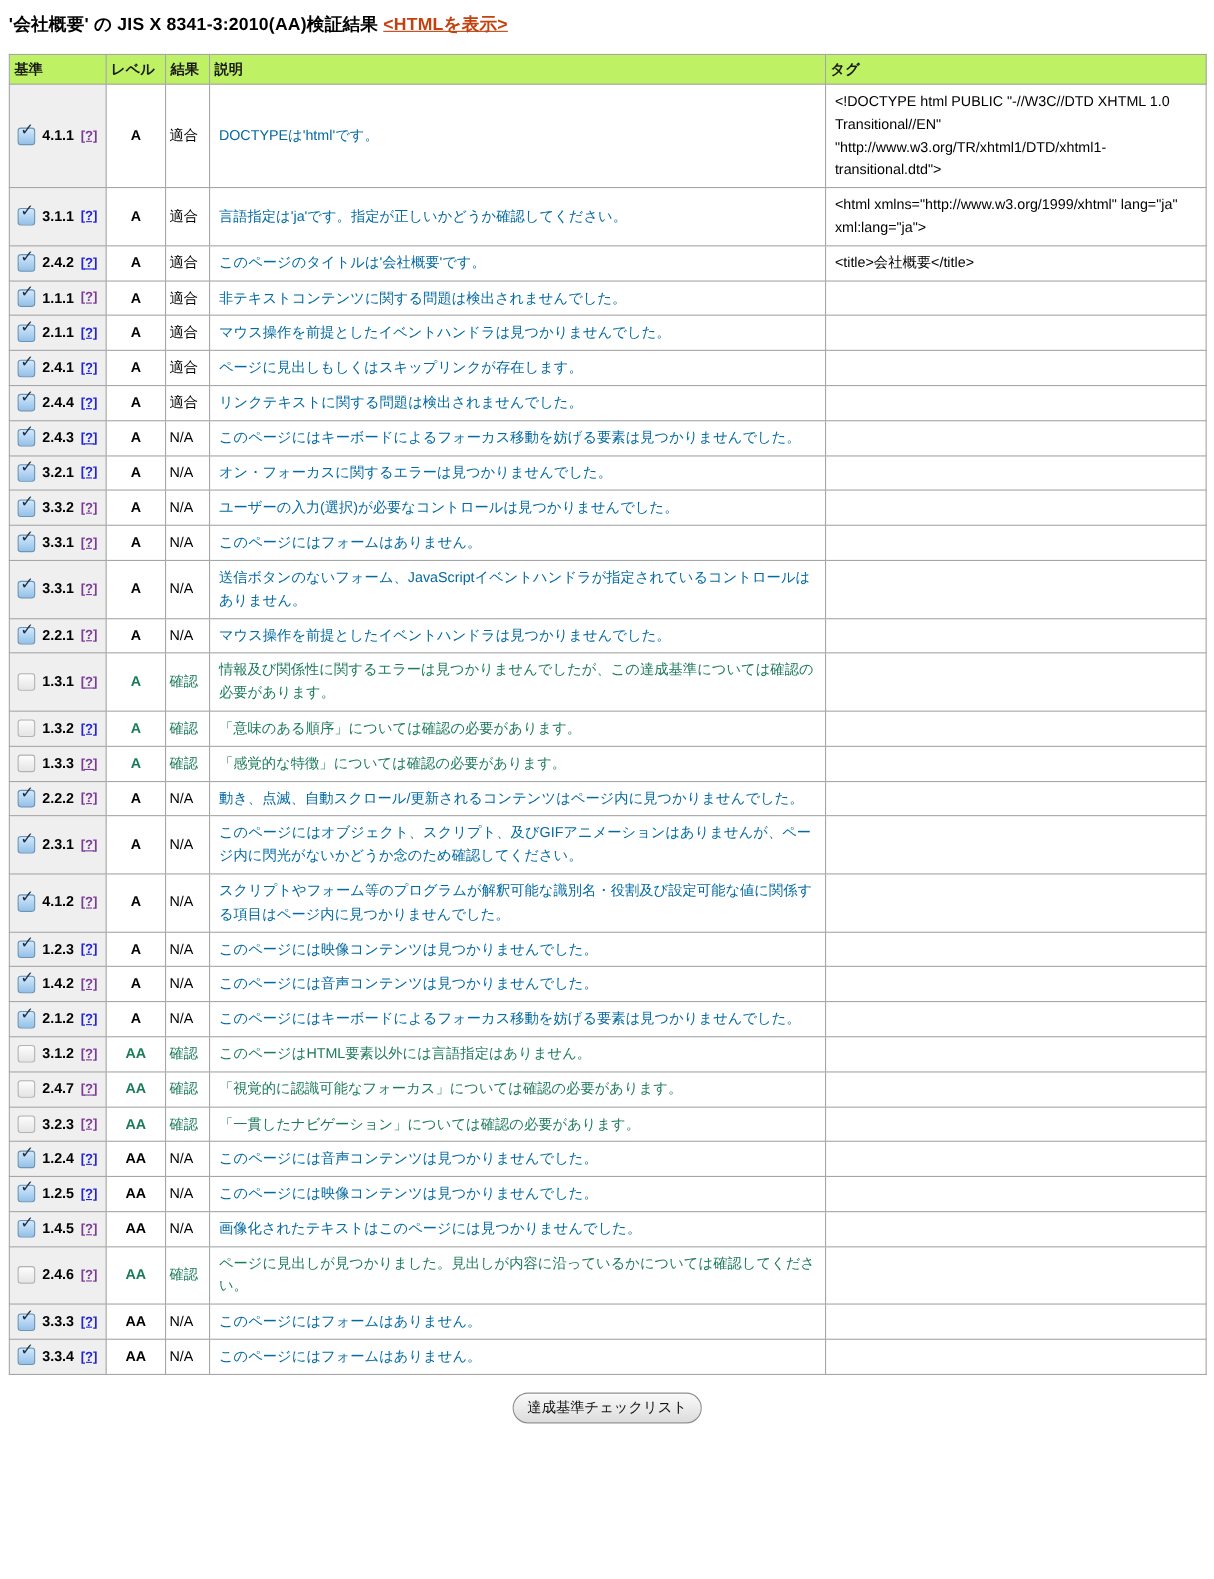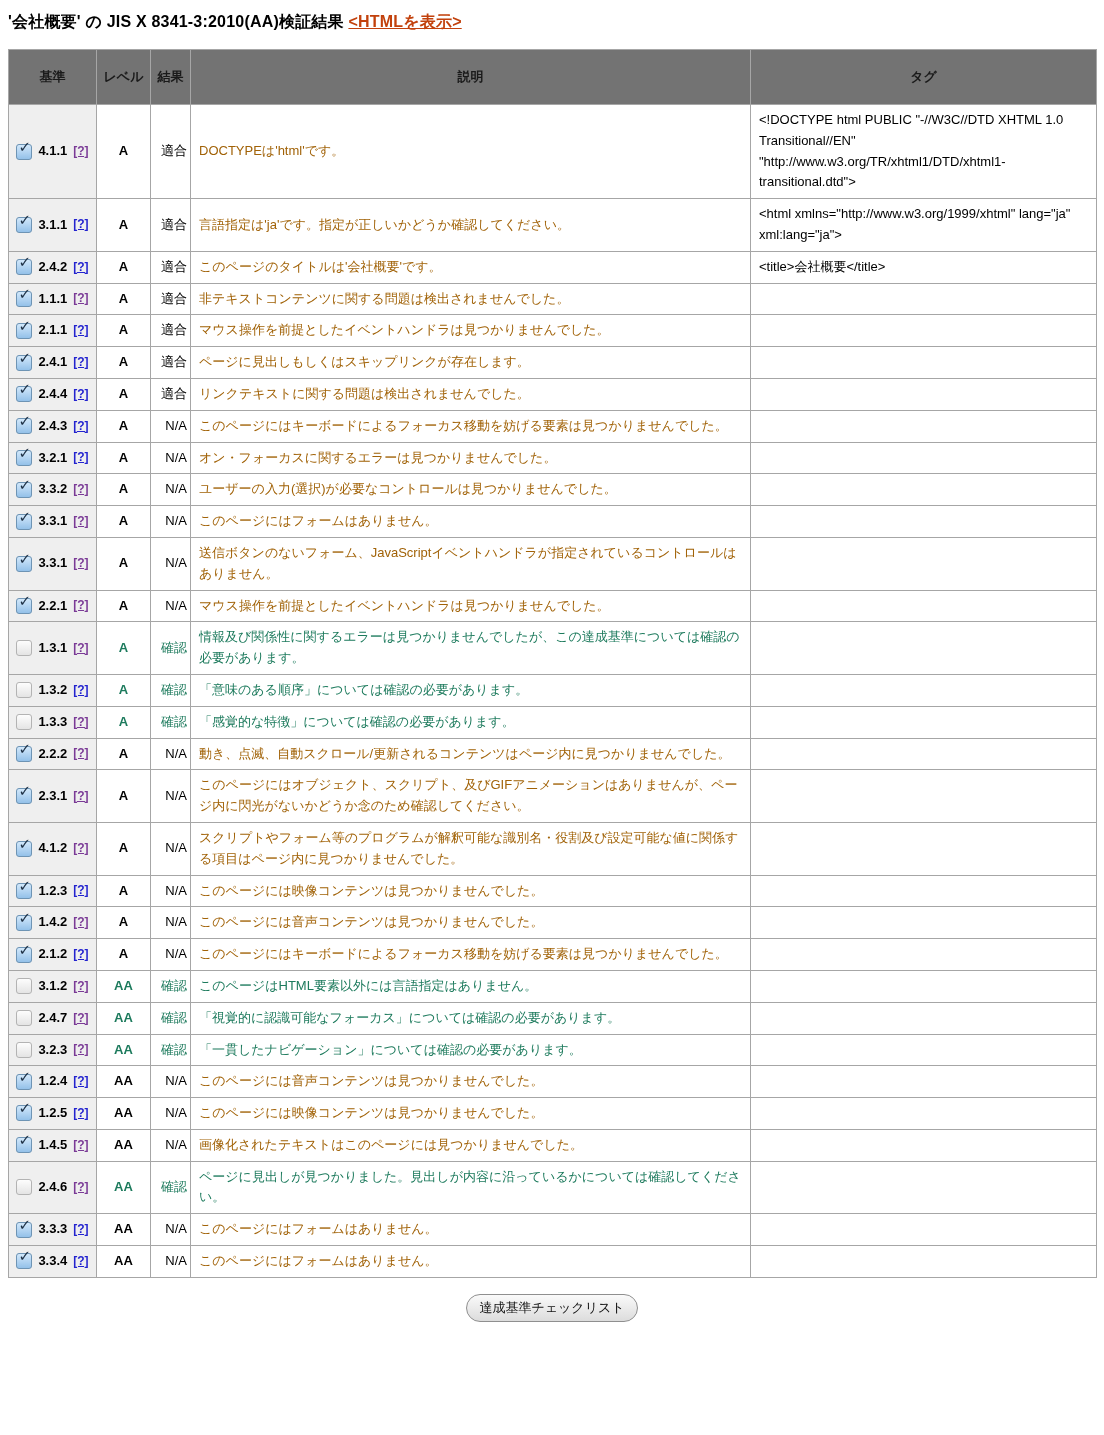--- a/index.html
+++ b/index.html
@@ -6,43 +6,43 @@
     font-family:"Liberation Sans","DejaVu Sans",sans-serif; }
   .wrap { padding:8px 8px 20px 8px; width:1088px; }
 
   .page-title { font-size:16px; font-weight:bold; margin:4px 0 16px 0; letter-spacing:0.2px; }
   .page-title a { color:#c2410c; text-decoration:underline; cursor:pointer; }
 
   table.results { border-collapse:collapse; width:1088px; table-layout:fixed; }
   .results th, .results td { border:1px solid #a6a6a6; }
 
   .results thead th {
-    background:#737373; font-size:13px; font-weight:bold;
-    padding:18px 4px; text-align:center; color:#1a1a1a;
+    background:#bef264; font-size:13px; font-weight:bold;
+    padding:4px 4px; text-align:left; color:#1a1a1a;
   }
 
   .results td { font-size:13px; padding:5px 8px; vertical-align:middle; line-height:1.6; }
 
   td.c-crit { background:#efefef; }
   .crit-inner { display:flex; align-items:center; justify-content:center; gap:6px; }
   .crit-num { font-weight:bold; white-space:nowrap; }
   .help-link { font-weight:bold; font-size:12px; text-decoration:underline; cursor:pointer; }
   .help-link.blue { color:#2323cf; }
   .help-link.visited { color:#7a3a96; }
 
   .cb { display:inline-block; width:14px; height:14px; border-radius:3px;
         position:relative; flex:0 0 auto; cursor:pointer; }
   .cb.unchecked { border:1px solid #b3b3b3; background:linear-gradient(#fdfdfd,#e4e4e4); }
   .cb.checked   { border:1px solid #6e94b4; background:linear-gradient(#d2e8fb,#94c1e9); }
   .cb .glyph { position:absolute; top:-6px; left:1px; font-size:15px; font-weight:bold;
                color:#1c2e42; line-height:1; }
 
   td.c-level  { text-align:center; font-weight:bold; }
-  td.c-result { text-align:right; padding:5px 3px;margin-top:47px; }
-  td.c-desc   { text-align:left; color:#a16207; }
+  td.c-result { text-align:left; padding:5px 3px;margin-top:47px; }
+  td.c-desc   { text-align:left; color:#0369a1; }
   td.c-tag    { text-align:left; overflow-wrap:break-word; word-wrap:break-word; }
 
   tr.confirm td.c-level, tr.confirm td.c-result, tr.confirm td.c-desc { color:#1c7a5c; }
 
   .footer { width:1088px; text-align:center; margin-top:16px; }
   .checklist-btn {
     font-family:"Liberation Sans","DejaVu Sans",sans-serif;
     font-size:13px; color:#111; padding:4px 12px;
     border:1px solid #8f8f8f; border-radius:14px;
     background:linear-gradient(#fafafa,#dcdcdc); cursor:pointer;

